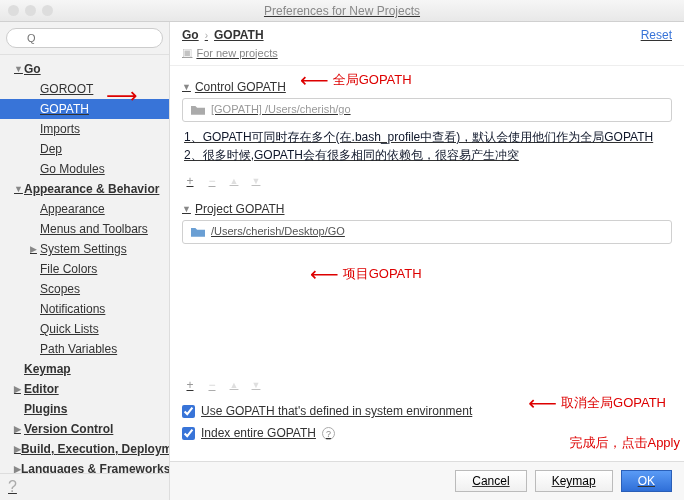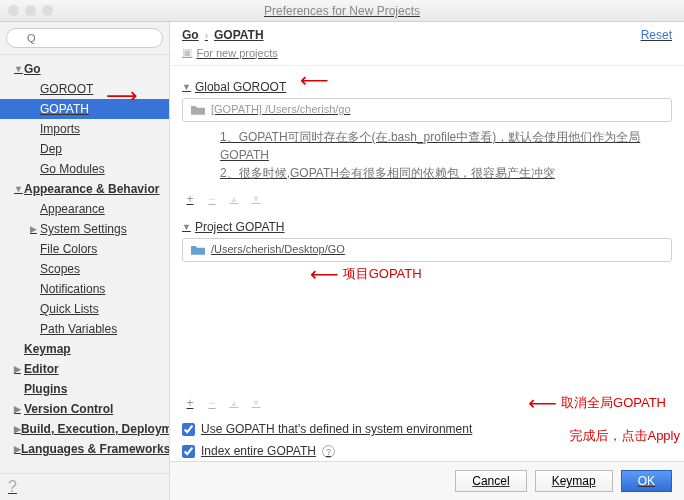--- a/index.html
+++ b/index.html
@@ -27,21 +27,21 @@
 .sub { padding: 2px 12px 6px; color: #888; font-size: 11px; display: flex; align-items: center; gap: 4px; border-bottom: 1px solid #eee; }
 .pane { flex: 1; overflow-y: auto; padding: 8px 12px; position: relative; }
 .section-label { display: flex; align-items: center; gap: 4px; margin: 6px 0 4px; }
 .section-label .arrow { font-size: 9px; color: #888; }
 .listbox { border: 1px solid #d0d0d0; border-radius: 3px; background: #fff; min-height: 24px; margin-bottom: 2px; }
 .listbox .row { padding: 4px 8px; display: flex; align-items: center; gap: 6px; color: #555; font-size: 11px; }
 .listbox .row.gray { color: #999; }
 .folder-icon { width: 14px; height: 11px; display: inline-block; }
 .toolbar { display: flex; gap: 6px; padding: 2px 0 8px; color: #999; align-items: center; }
 .toolbar .btn { width: 16px; text-align: center; cursor: pointer; }
-.notes { color: #737373; font-size: 12px; line-height: 1.5; padding: 4px 2px 8px; margin-left: 36px; }
+.notes { color: #0f172a; font-size: 12px; line-height: 1.5; padding: 4px 2px 8px; }
 .chkrow { display: flex; align-items: flex-end; gap: 6px; padding: 4px 0; }
 .chkrow input { accent-color: #3874d8; }
 .help { width: 13px; height: 13px; border: 1px solid #aaa; border-radius: 50%; display: inline-flex; align-items: center; justify-content: center; font-size: 9px; color: #888; }
 .footer { border-top: 1px solid #ddd; padding: 8px 12px; display: flex; justify-content: flex-end; gap: 8px; background: #f7f7f7; }
 .footer button { padding: 3px 16px; border: 1px solid #bbb; border-radius: 0; background: linear-gradient(#fff,#f0f0f0); font-size: 12px; cursor: pointer; }
 .footer button.primary { background: linear-gradient(#5a9bf6,#2f6fd8); color: #fff; border-color: #2a5fb8; }
 .anno { position: absolute; color: #d00; font-size: 13px; display: flex; align-items: center; gap: 4px; pointer-events: none; z-index: 10; }
 .anno .arw { font-size: 20px; line-height: 1; }
 .anno-red-arrow { position: absolute; color: #d00; pointer-events: none; z-index: 10; font-size: 22px; }
 .gap { height: 130px; }
@@ -90,20 +90,24 @@
           </div>
           <div class="tree-item bold">
             <span class="arrow">▼</span>
             <span>Appearance &amp; Behavior</span>
           </div>
           <div class="tree-item indent1">
             <span class="arrow"></span>
             <span>Appearance</span>
           </div>
           <div class="tree-item indent1">
+            <span class="arrow"></span>
+            <span>Menus and Toolbars</span>
+          </div>
+          <div class="tree-item indent1">
             <span class="arrow">▶</span>
             <span>System Settings</span>
           </div>
           <div class="tree-item indent1">
             <span class="arrow"></span>
             <span>File Colors</span>
           </div>
           <div class="tree-item indent1">
             <span class="arrow"></span>
             <span>Scopes</span>
@@ -155,25 +159,26 @@
         <span class="reset">Reset</span>
       </div>
       <div class="sub">
         <span style="opacity:.5">▣</span>
         <span>For new projects</span>
       </div>
       <div class="pane">
 
         <div class="anno" style="top:4px;left:130px">
           <span class="arw">⟵</span>
+          <span>全局GOPATH</span>
         </div>
 
         <div class="section-label">
           <span class="arrow">▼</span>
-          <span>Global GOROOT</span>
+          <span>Control GOPATH</span>
         </div>
         <div class="listbox">
           <div class="row gray">
             <svg class="folder-icon" viewBox="0 0 16 12">
                 <path fill="#aaa" d="M0 2h5l2 2h9v8H0z"></path>
               </svg>
             <span>[GOPATH] /Users/cherish/go</span>
           </div>
         </div>
         <div class="notes">
@@ -222,21 +227,21 @@
         <div class="chkrow">
           <input type="checkbox" checked="" style="">
           <span>Use GOPATH that's defined in system environment</span>
         </div>
         <div class="chkrow">
           <input type="checkbox" checked="" style="">
           <span>Index entire GOPATH</span>
           <span class="help">?</span>
         </div>
 
-        <div class="anno" style="bottom:16px;right:4px">
+        <div class="anno" style="bottom:9px;right:4px">
           <span>完成后，点击Apply</span>
         </div>
       </div>
 
       <div class="anno-red-arrow" style="top:61px;left:-64px">⟶</div>
 
       <div class="footer">
         <button>Cancel</button>
         <button>Keymap</button>
         <button class="primary">OK</button>

